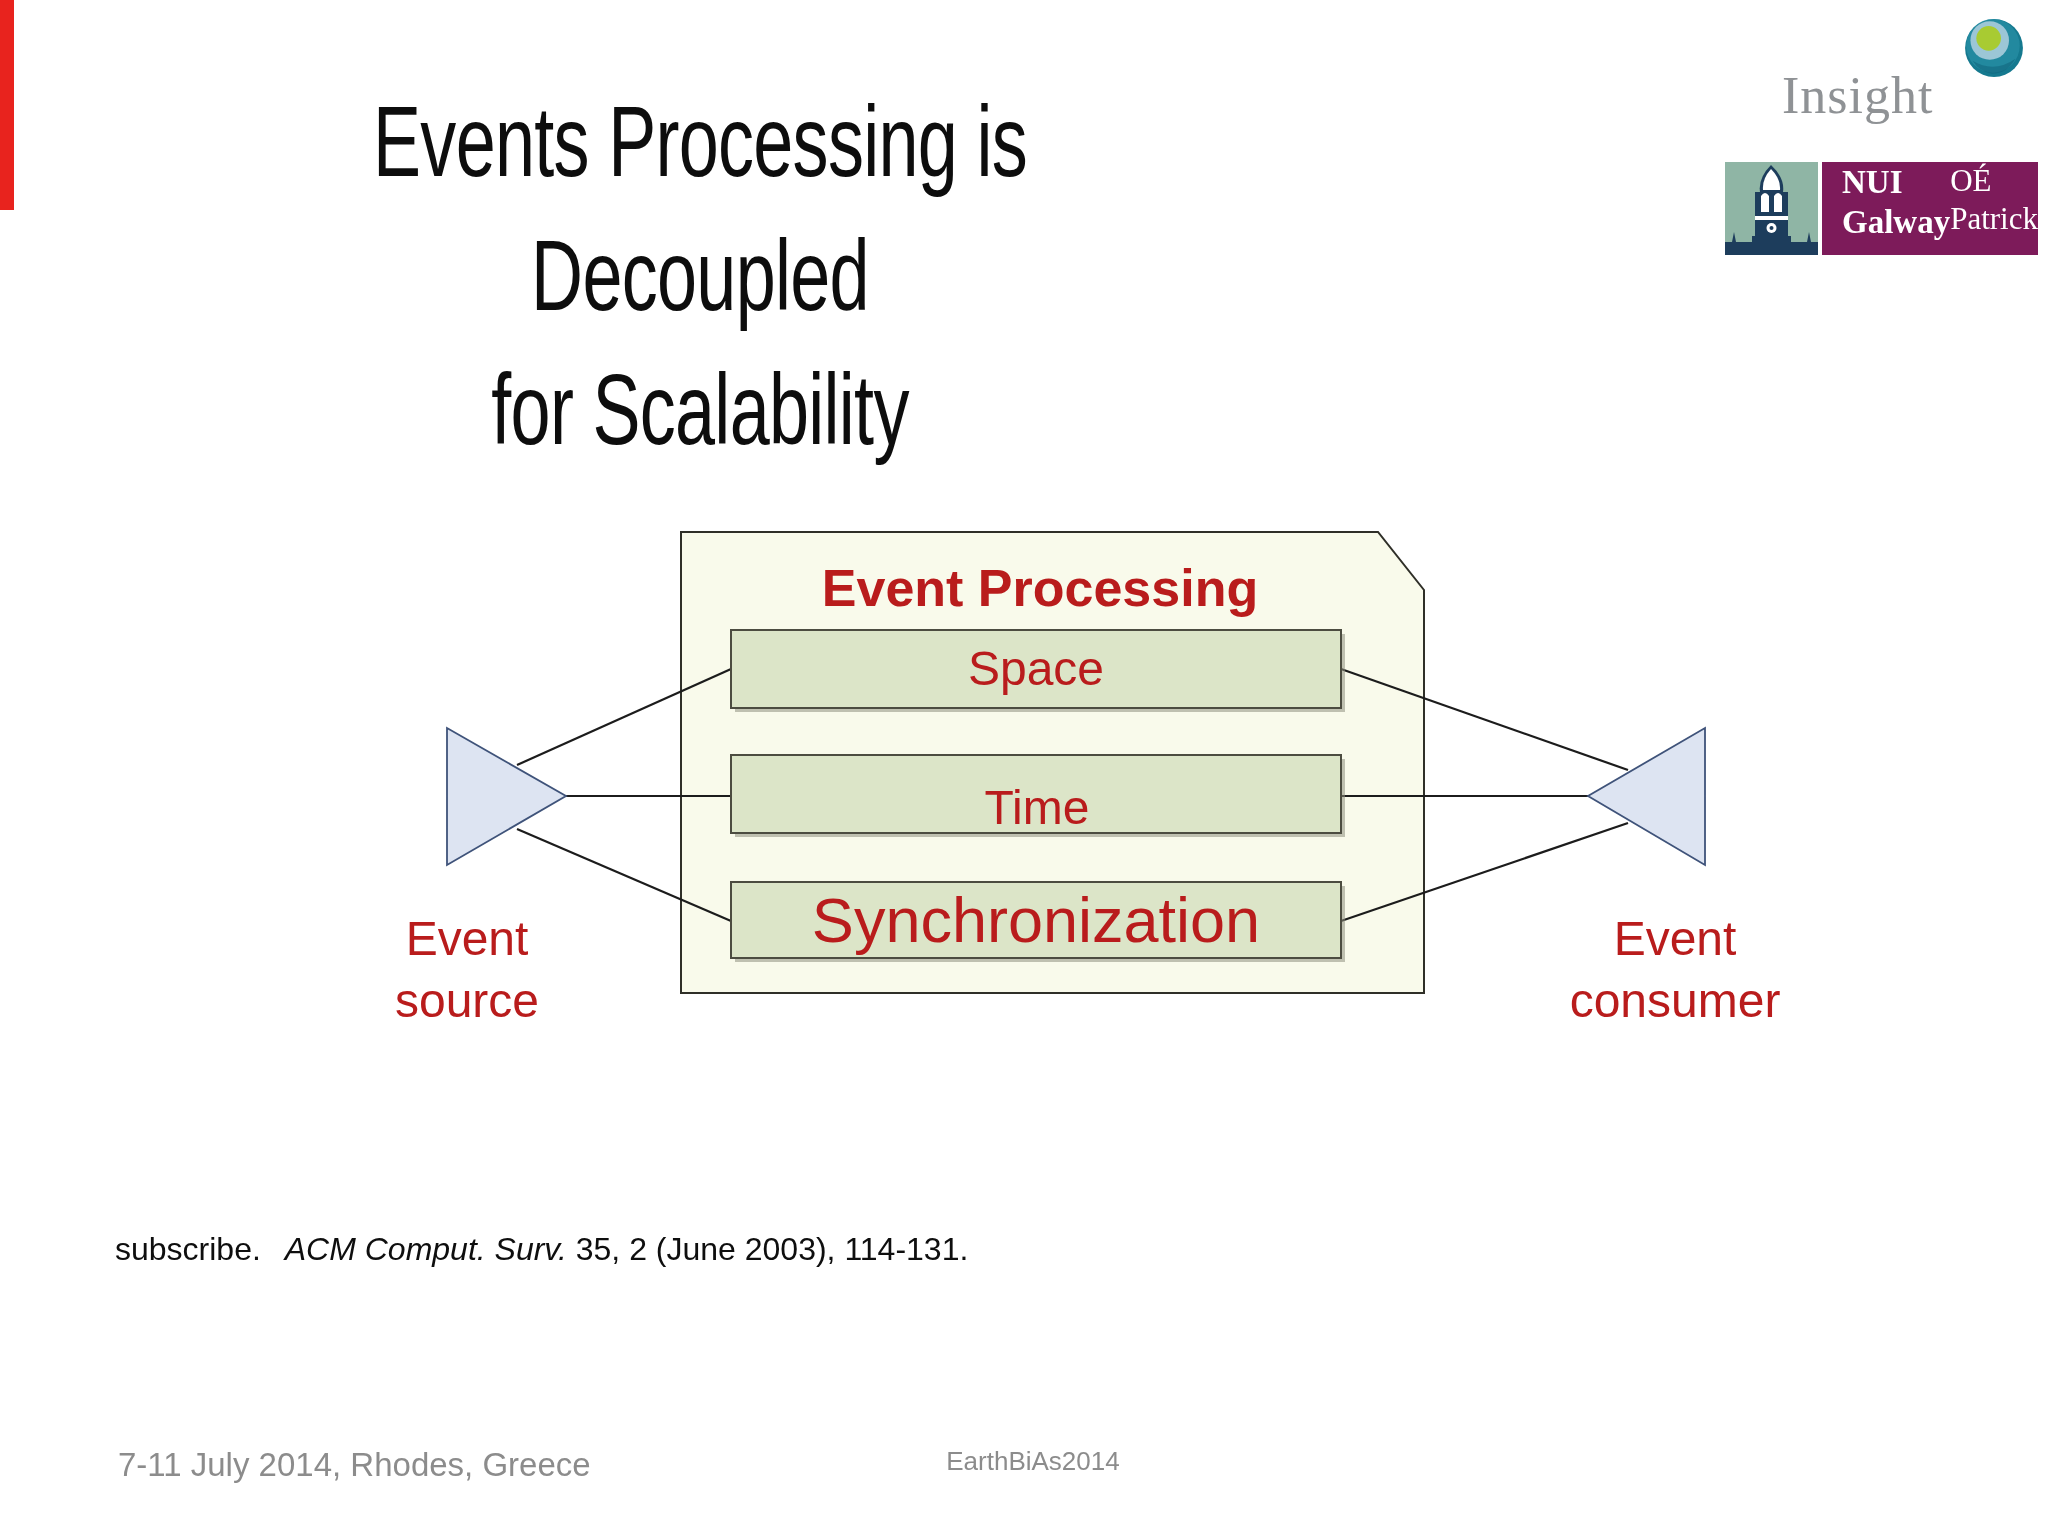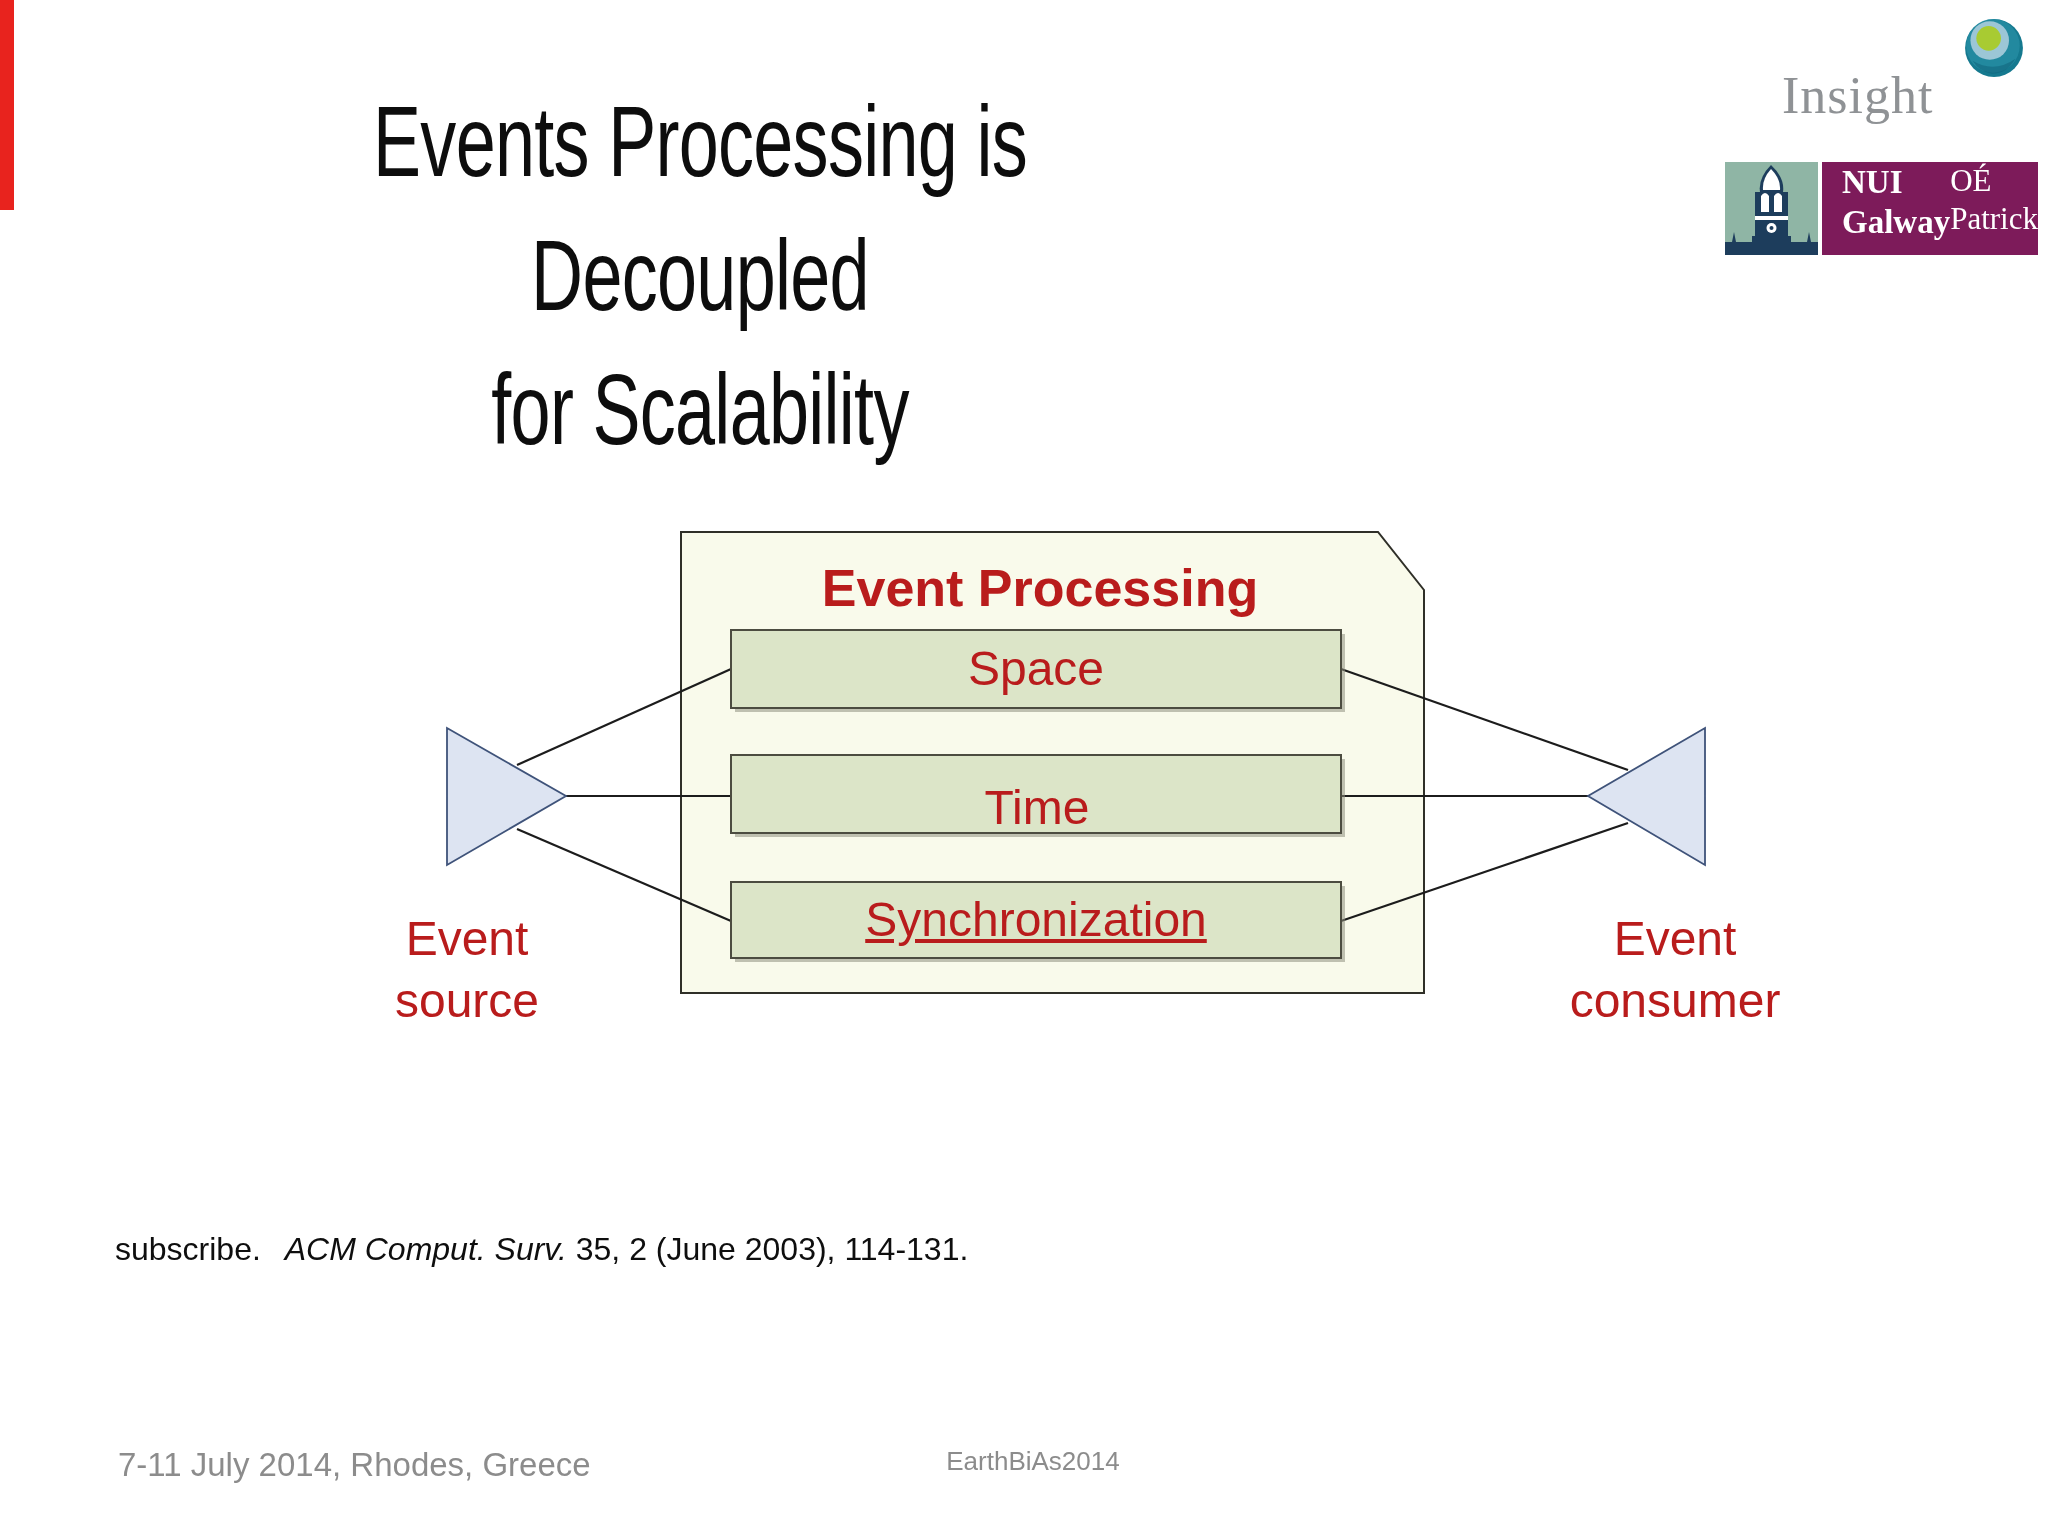--- a/index.html
+++ b/index.html
@@ -28,21 +28,21 @@
   #nui-purple .l2{font-size:31px;font-weight:400;line-height:38px;}
 
   
   #diagram-svg{left:0;top:0;width:2048px;height:1536px;z-index:1;}
 
   
   .dlabel{z-index:3;text-align:center;color:#b91c1c;}
   #ep-title{left:660px;top:548px;width:760px;height:80px;line-height:80px;font-size:52px;font-weight:700;}
   #lbl-space{left:731px;top:630px;width:610px;height:78px;line-height:78px;font-size:48px;}
   #lbl-time{left:731px;top:755px;width:612px;height:78px;line-height:78px;font-size:48px;margin-top:14px;}
-  #lbl-sync{left:731px;top:882px;width:610px;height:76px;line-height:76px;font-size:48px;text-decoration:underline;}
+  #lbl-sync{left:731px;top:882px;width:610px;height:76px;line-height:76px;font-size:63px;}
   #lbl-source{left:327px;top:908px;width:280px;font-size:48px;line-height:62px;}
   #lbl-consumer{left:1525px;top:908px;width:300px;font-size:48px;line-height:62px;}
 
   
   #citation{left:115px;top:1224px;width:1700px;font-size:32px;line-height:50px;color:#0e0e0e;z-index:2;}
   #citation .it{font-style:italic;margin-left:15px;}
 
   
   #footer-left{left:118px;top:1446px;font-size:33px;color:#8c8c8c;z-index:2;}
   #footer-center{left:883px;top:1446px;width:300px;text-align:center;font-size:26px;color:#8c8c8c;z-index:2;}

